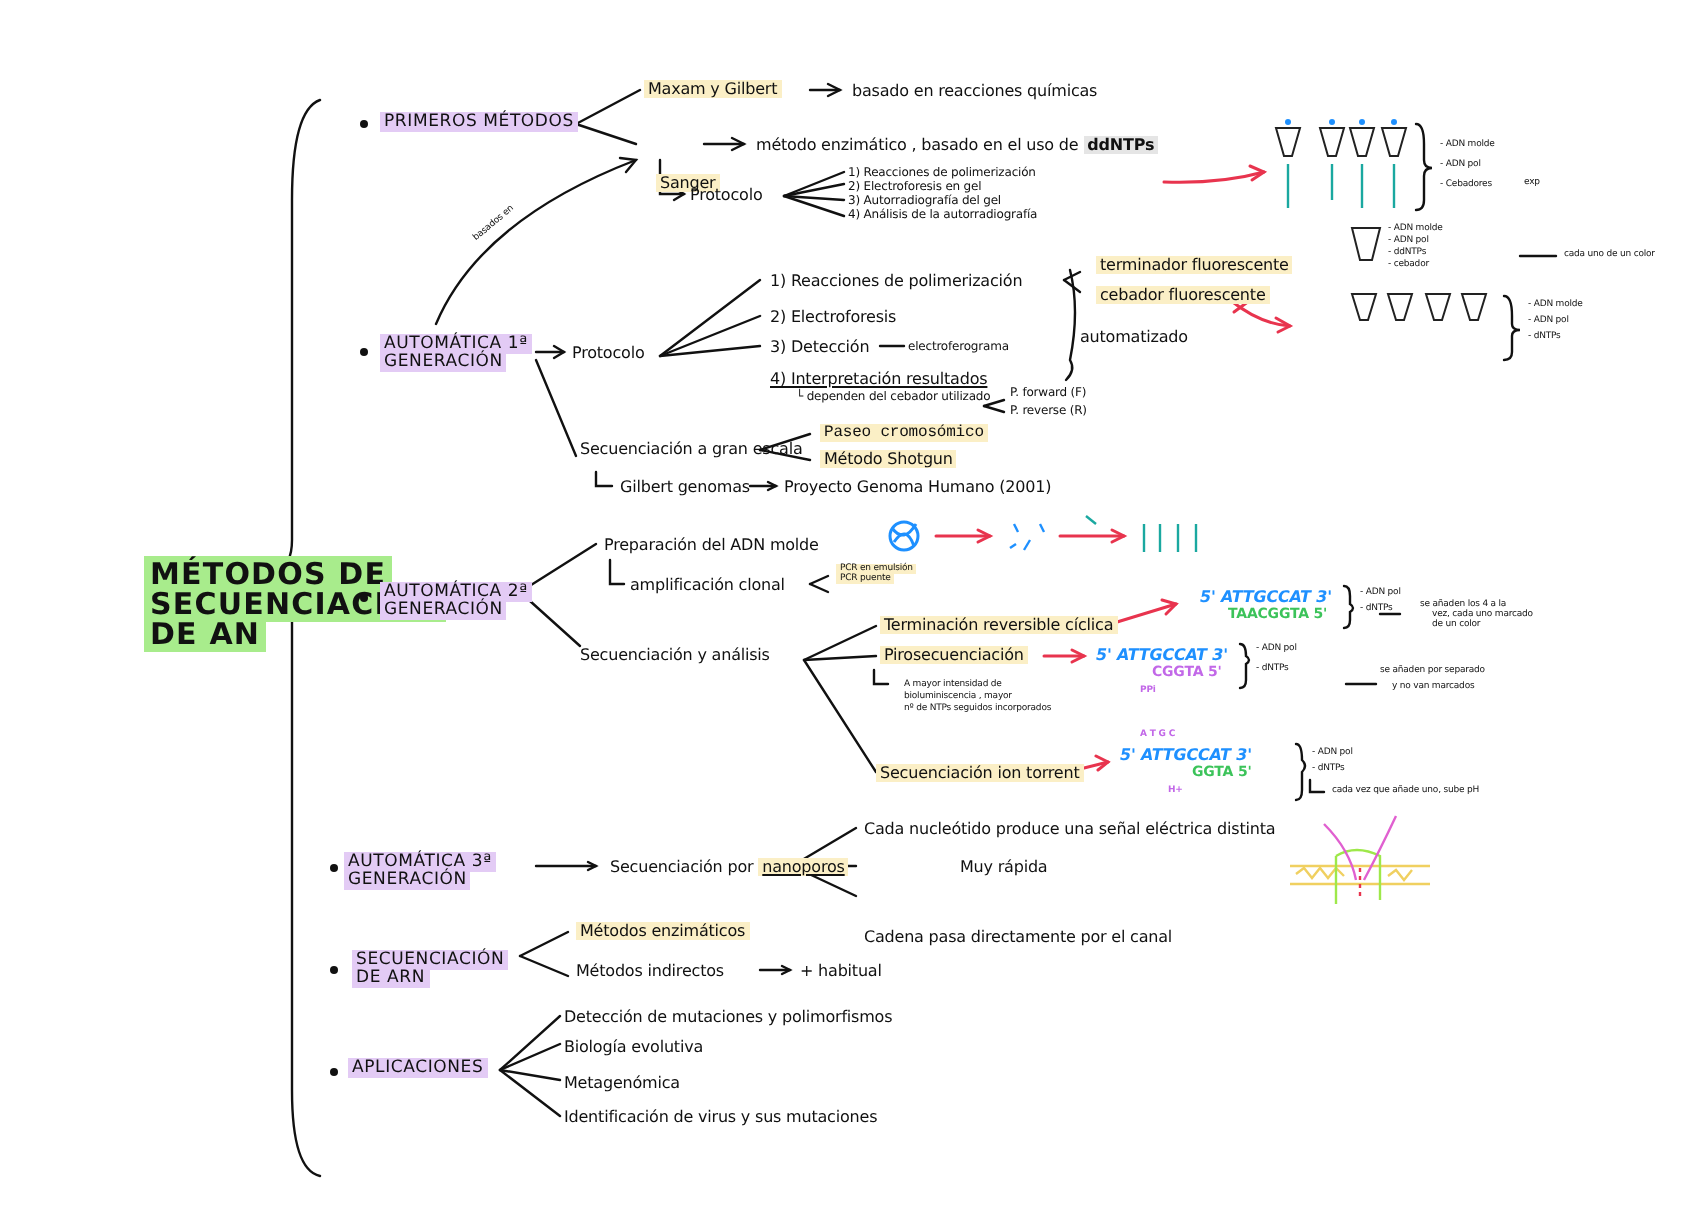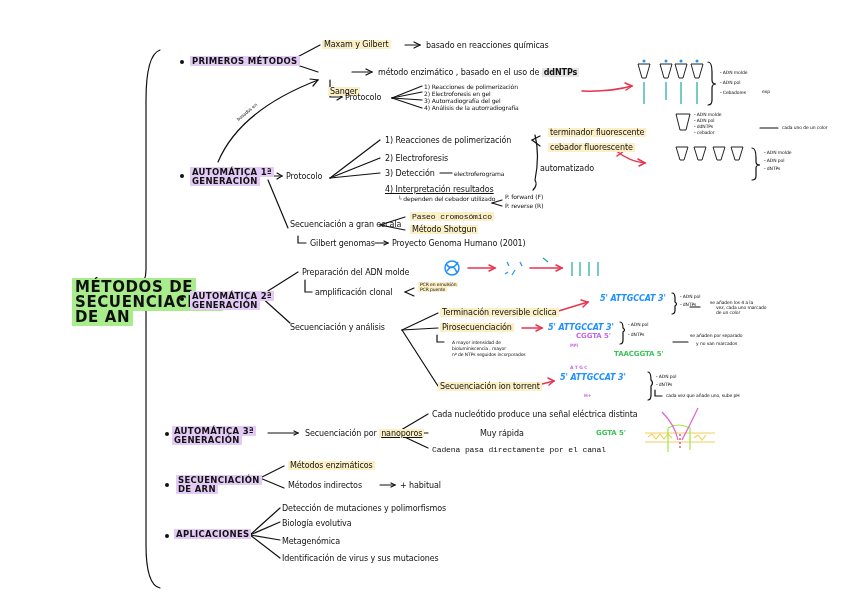--- a/index.html
+++ b/index.html
@@ -4,25 +4,25 @@
 <style>
   html, body { margin:0; padding:0; background:#ffffff; }
   body { width:848px; height:608px; position:relative; overflow:hidden;
          font-family:"DejaVu Sans", sans-serif; color:#111; }
   .t { position:absolute; white-space:nowrap; font-size:8px; line-height:9px; letter-spacing:-0.1px; }
   .root { font-size:15px; line-height:15px; font-weight:bold; letter-spacing:0.6px;margin-left:32px; }
   .hl-green { background:#a8ec8c; padding:0 3px; }
   .hl-purple { background:#e3cbf5; padding:0 2px; }
   .hl-yellow { background:#fbefc6; padding:0 2px; }
   .hl-orange { background:#e5e5e5; padding:0 2px; }
-  .cat { font-size:8.5px; line-height:9px; font-weight:bold; letter-spacing:0.3px; }
+  .cat { font-size:8.5px; line-height:9px; font-weight:normal; letter-spacing:0.3px; }
   .small { font-size:6px; line-height:7px; }
   .tiny { font-size:4.5px; line-height:5px; }
   .blue { color:#1e90ff; font-weight:bold;font-style:italic; }
-  .green { color:#3cc35a; font-weight:bold;margin-top:47px; }
+  .green { color:#3cc35a; font-weight:bold; }
   .mag { color:#c268e8; font-weight:bold; }
   .ul { text-decoration:underline; }
   svg#lines { position:absolute; left:0; top:0; }
   .bullet { position:absolute; width:4px; height:4px; background:#111; border-radius:50%; }
 </style>
 </head>
 <body>
 
 <svg id="lines" width="848" height="608">
   <g fill="none" stroke="#111" stroke-width="1.2" stroke-linecap="round">
@@ -258,21 +258,21 @@
 <div class="t tiny mag" style="left:584px;top:393px;">H+</div>
 <div class="t tiny" style="left:656px;top:374px;">- ADN pol</div>
 <div class="t tiny" style="left:656px;top:382px;">- dNTPs</div>
 <div class="t tiny" style="left:666px;top:393px;">cada vez que añade uno, sube pH</div>
 
 <div class="bullet" style="left:165px;top:432px;"></div>
 <div class="t cat" style="left:172px;top:427px;"><span class="hl-purple">AUTOMÁTICA 3ª</span><br><span class="hl-purple">GENERACIÓN</span></div>
 <div class="t" style="left:305px;top:429px;"><span>Secuenciación por</span> <span class="hl-yellow ul">nanoporos</span></div>
 <div class="t" style="left:432px;top:410px;">Cada nucleótido produce una señal eléctrica distinta</div>
 <div class="t" style="left:452px;top:429px;margin-left:28px;">Muy rápida</div>
-<div class="t" style="left:432px;top:445px;font-family:Liberation Mono, monospace;">Cadena pasa directamente por el canal</div>
+<div class="t" style="left:432px;top:464px;">Cadena pasa directamente por el canal</div>
 
 <div class="bullet" style="left:165px;top:483px;"></div>
 <div class="t cat" style="left:176px;top:476px;"><span class="hl-purple">SECUENCIACIÓN</span><br><span class="hl-purple">DE ARN</span></div>
 <div class="t" style="left:288px;top:461px;"><span class="hl-yellow">Métodos enzimáticos</span></div>
 <div class="t" style="left:288px;top:481px;">Métodos indirectos</div>
 <div class="t" style="left:400px;top:481px;">+ habitual</div>
 
 <div class="bullet" style="left:165px;top:534px;"></div>
 <div class="t cat" style="left:174px;top:530px;"><span class="hl-purple">APLICACIONES</span></div>
 <div class="t" style="left:282px;top:504px;">Detección de mutaciones y polimorfismos</div>

